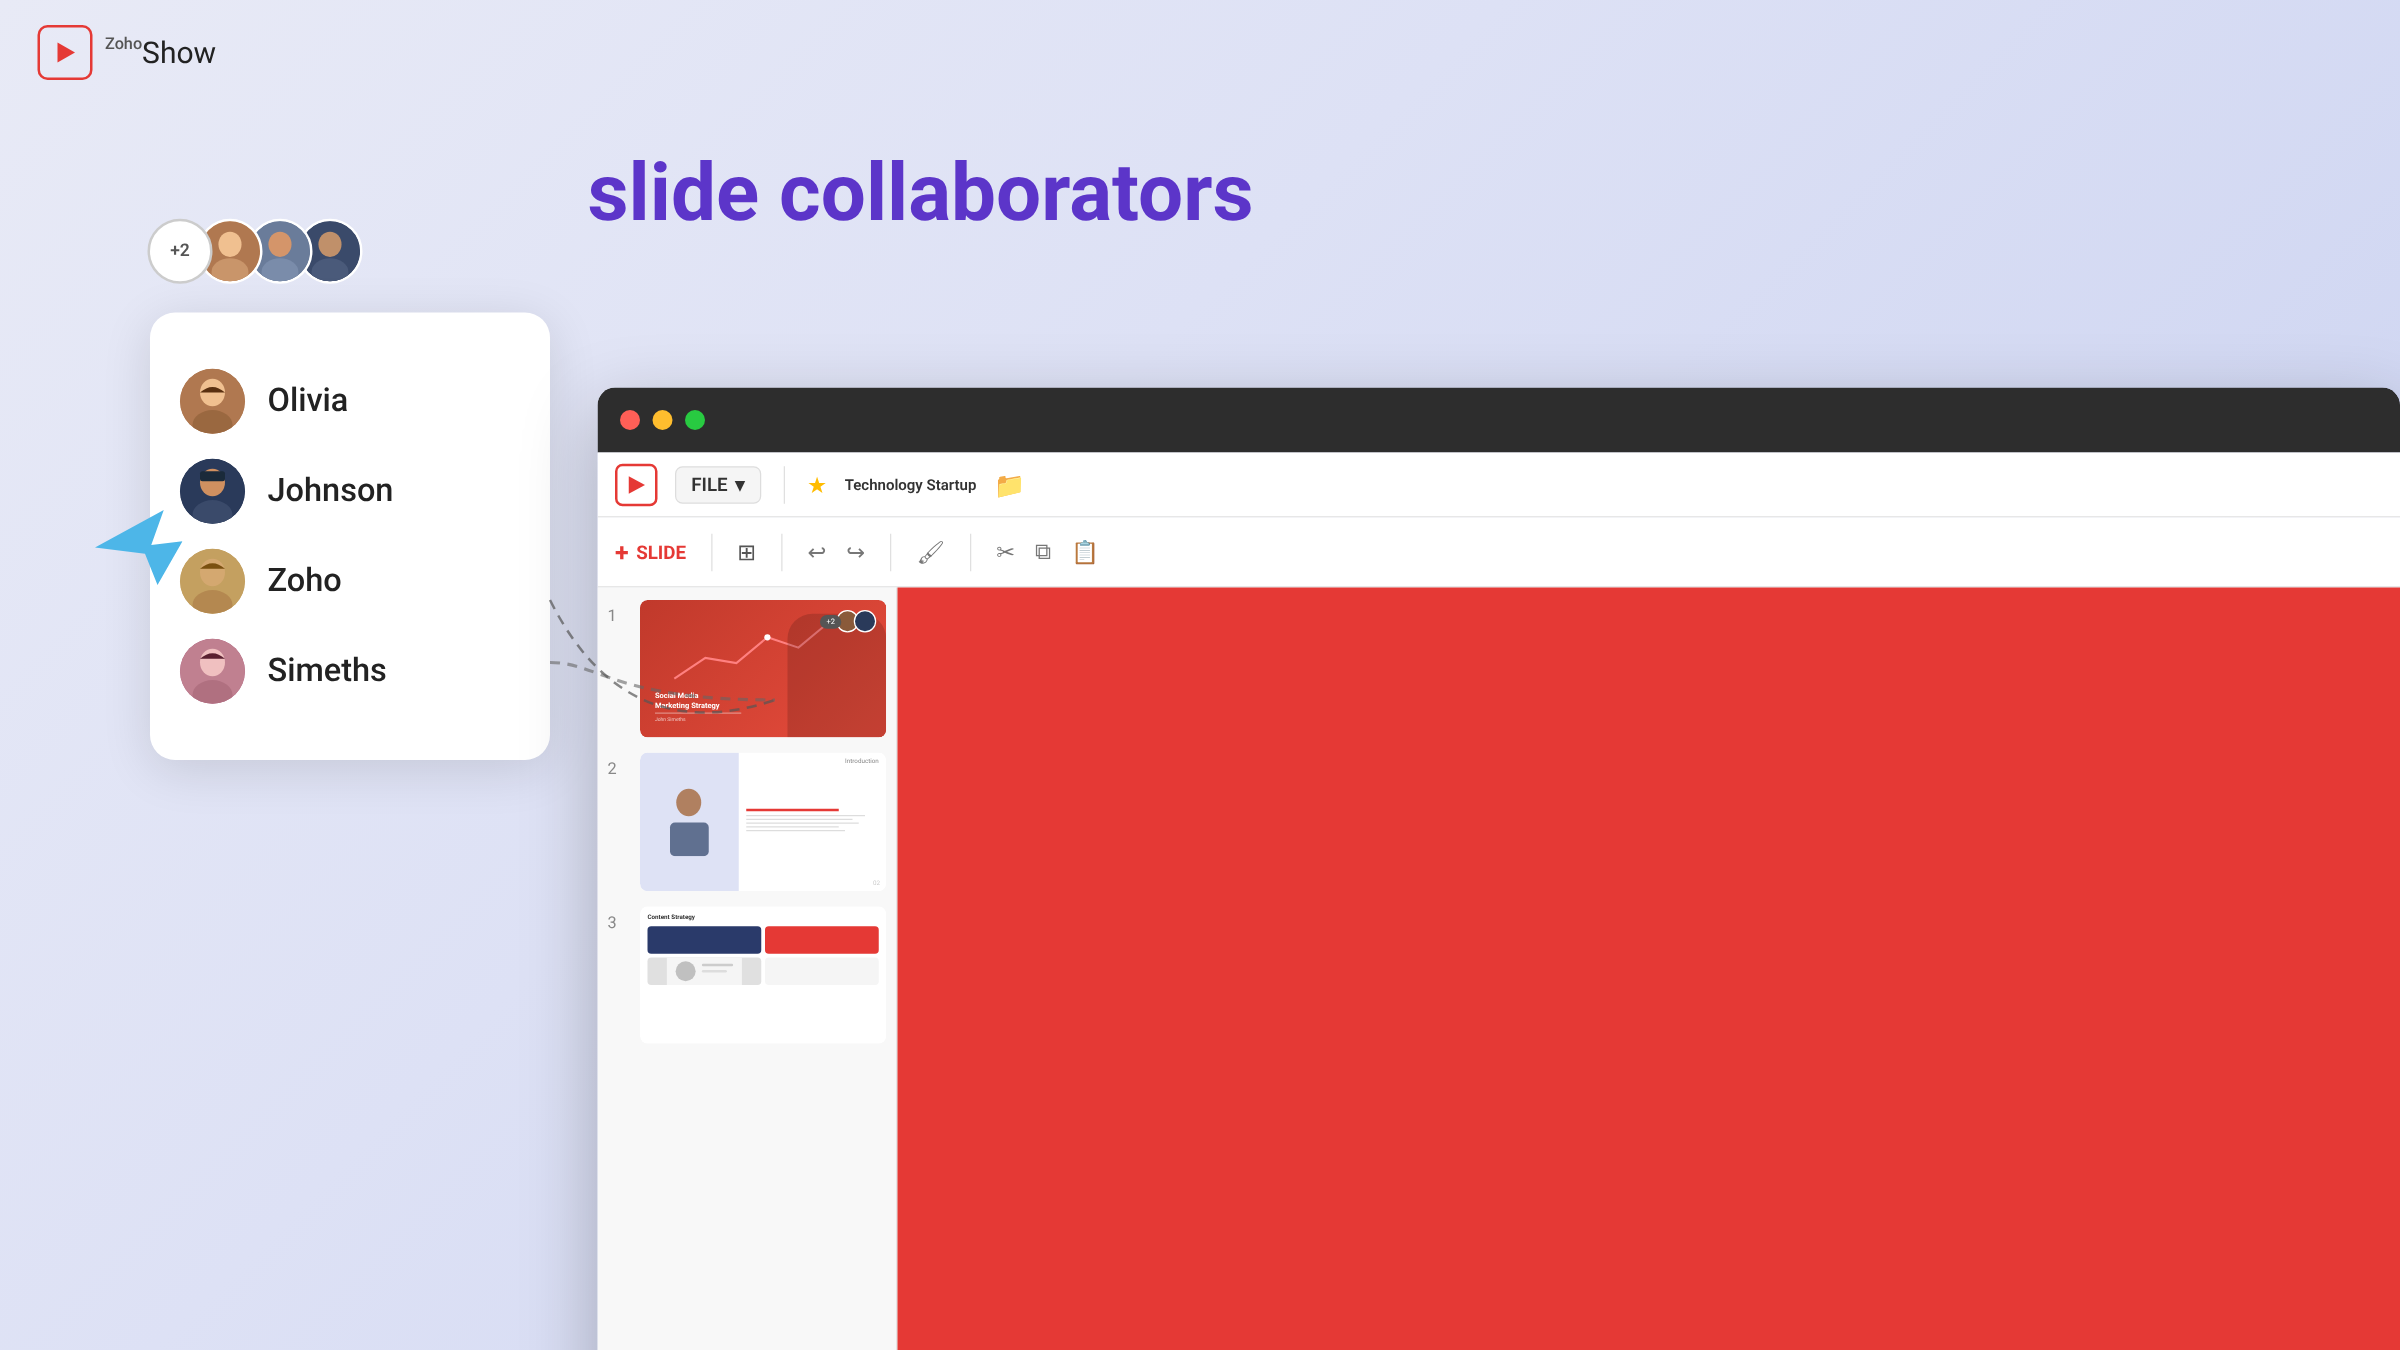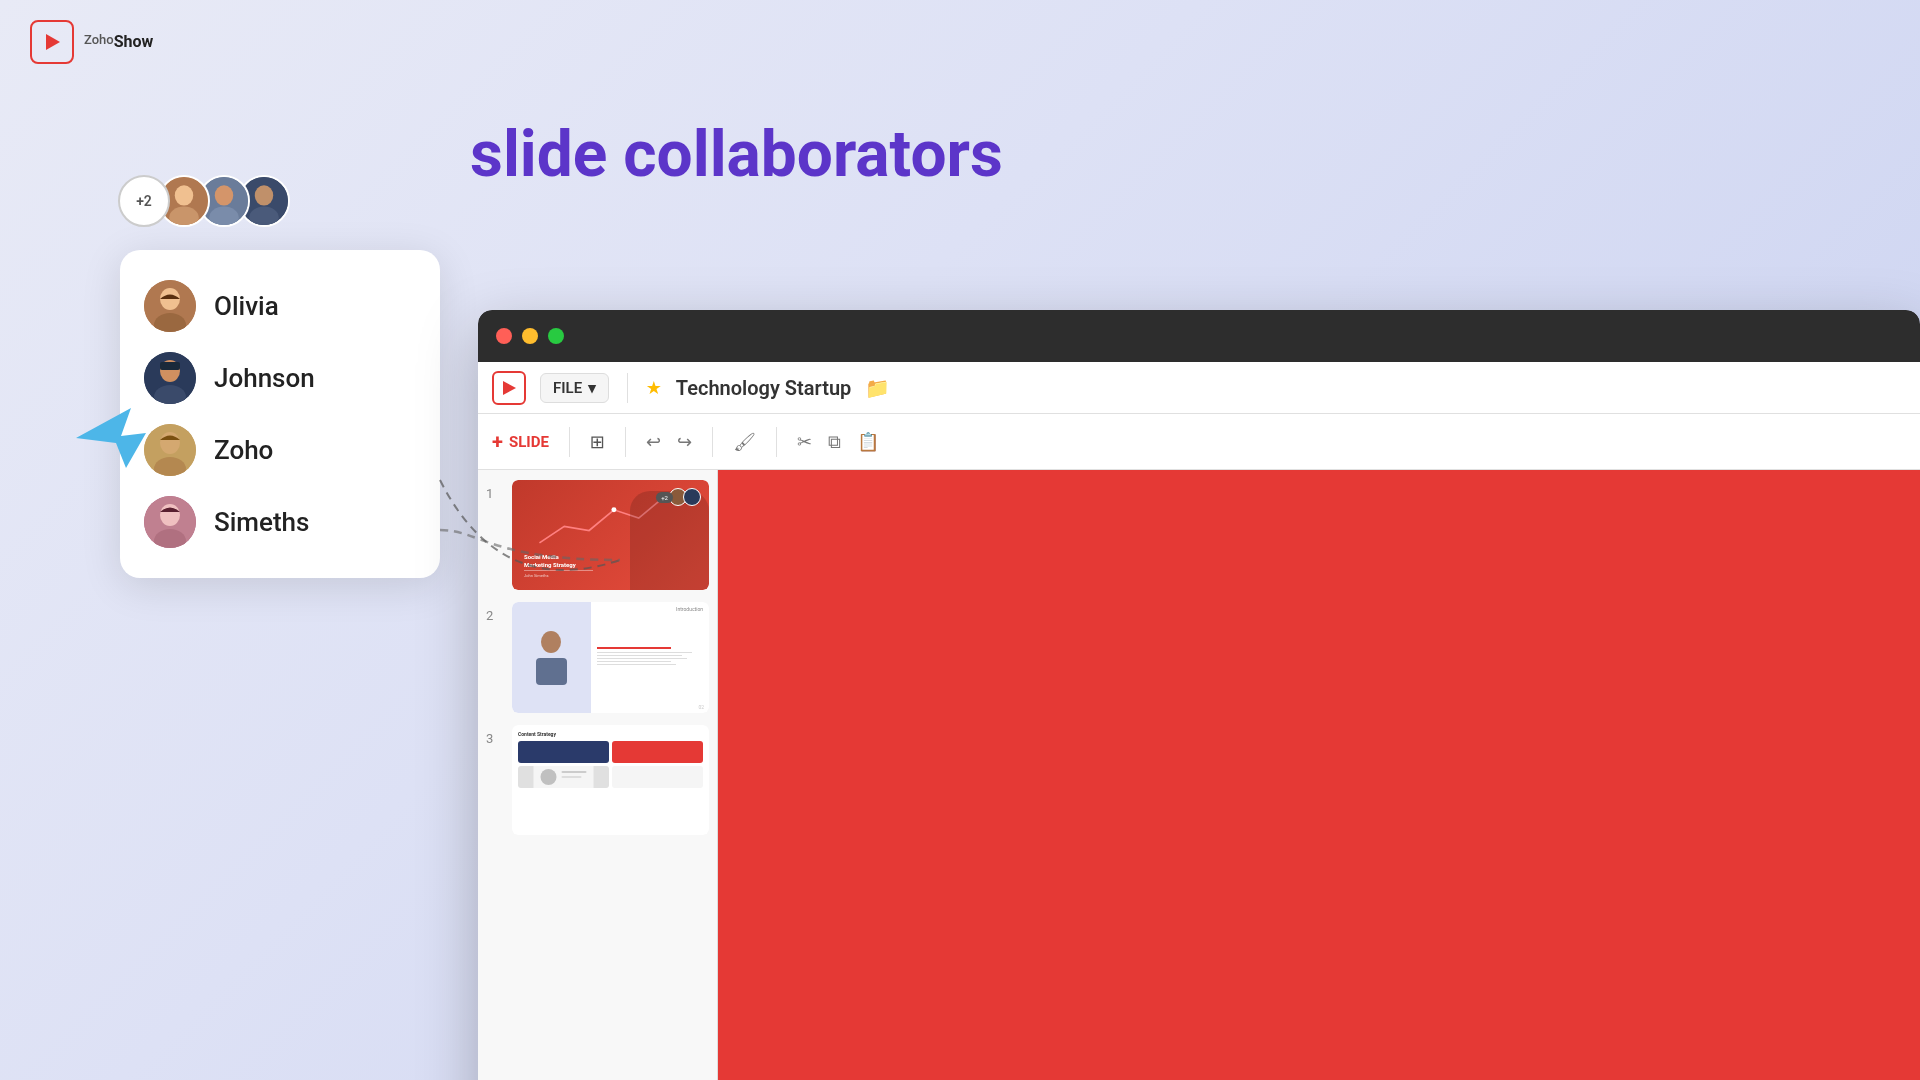--- a/index.html
+++ b/index.html
@@ -34,23 +34,23 @@
       display: flex;
       flex-direction: row;
       line-height: 1.1;
     }
     .logo-text .zoho {
       font-size: 13px;
       color: #555;
       font-weight: 500;
     }
     .logo-text .show {
-      font-size: 16px;
+      font-size: 24px;
       color: #222;
-      font-weight: 700;
+      font-weight: 400;
     }
 
     
     .heading-area {
       position: absolute;
       top: 120px;
       left: 470px;
     }
     .heading-view {
       font-size: 64px;
@@ -105,21 +105,21 @@
 
     
     .collaborators-panel {
       position: absolute;
       top: 250px;
       left: 120px;
       width: 320px;
       background: #fff;
       border-radius: 20px;
       box-shadow: 0 8px 40px rgba(0,0,0,0.12);
-      padding: 20px 16px;
+      padding: 35px 16px;
     }
     .collab-item {
       display: flex;
       align-items: center;
       gap: 18px;
       padding: 10px 8px;
     }
     .collab-avatar {
       width: 52px;
       height: 52px;
@@ -201,21 +201,21 @@
       border: 1px solid #ddd;
       border-radius: 6px;
       padding: 5px 12px;
       cursor: pointer;
     }
     .star-icon {
       font-size: 18px;
       color: #ffbc00;
     }
     .file-title {
-      font-size: 20px;
+      font-size: 12px;
       font-weight: 600;
       color: #333;
     }
     .toolbar-sep {
       width: 1px;
       height: 30px;
       background: #e0e0e0;
       margin: 0 4px;
     }
 

